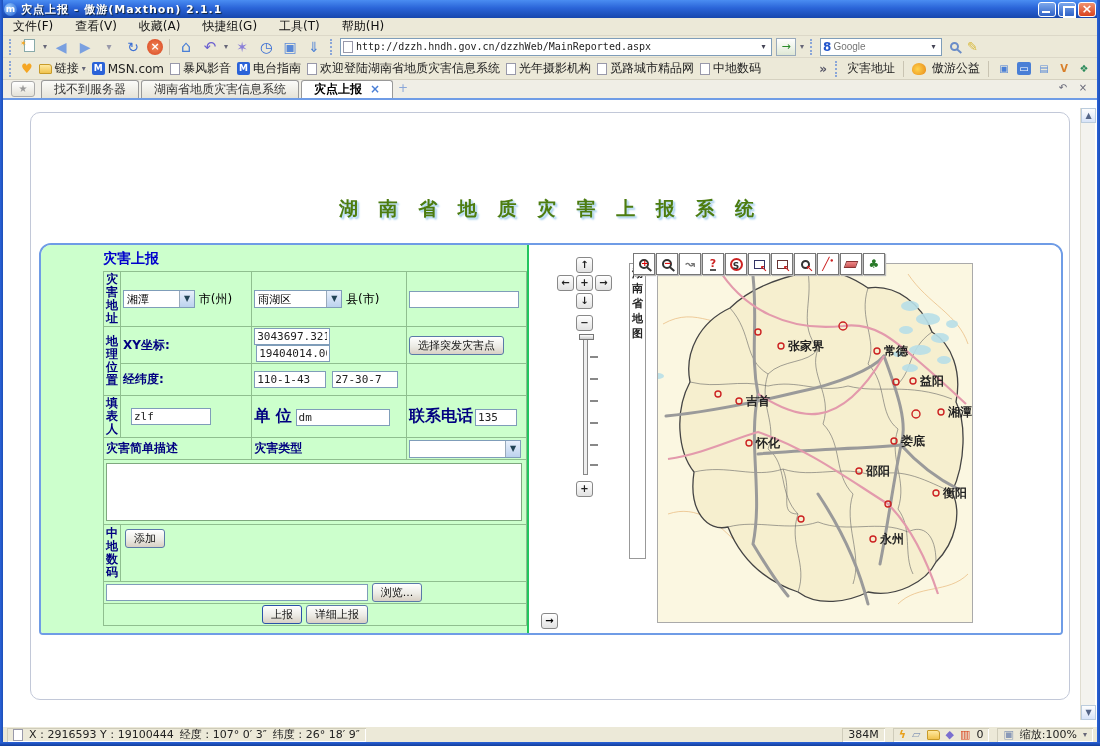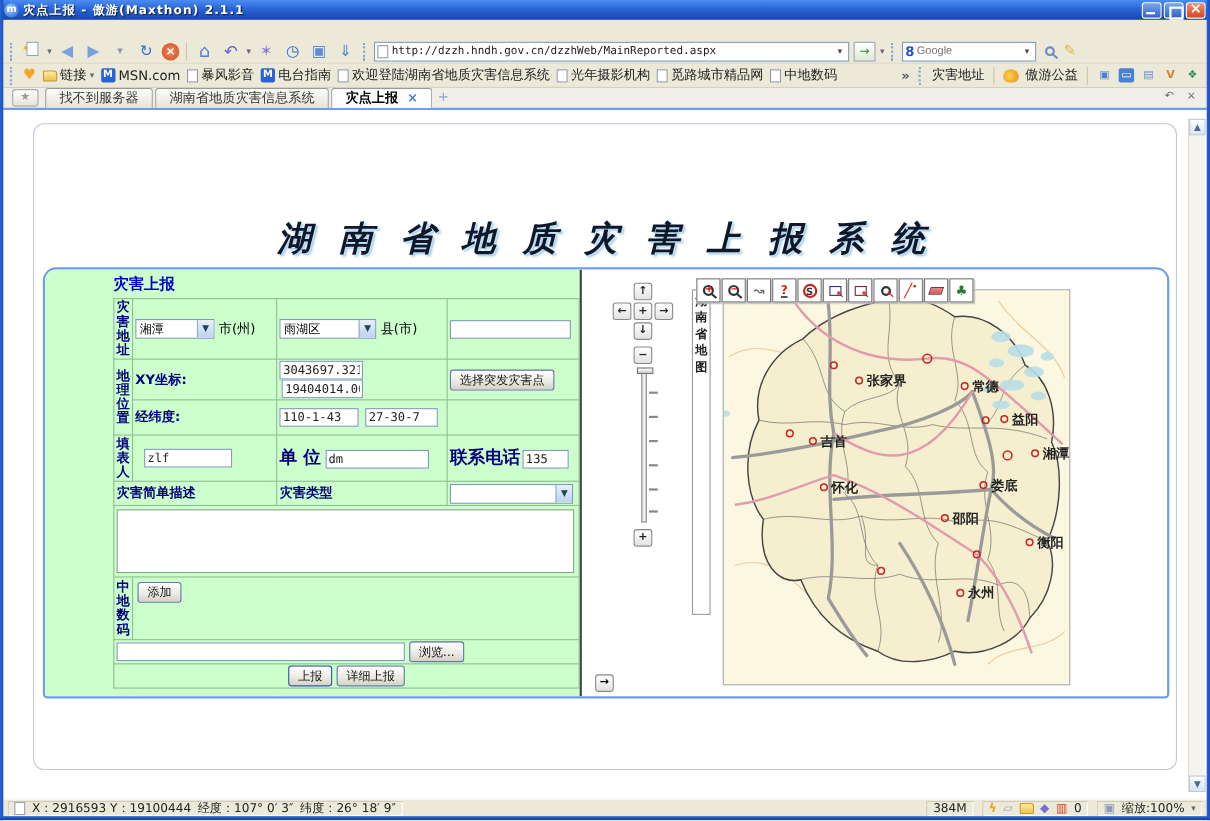--- a/index.html
+++ b/index.html
@@ -72,26 +72,26 @@
     background:linear-gradient(#fbfbf9,#e6e3d8); font-size:12px; line-height:17px; color:#333; margin-right:2px; white-space:nowrap; }
   .tab.active { background:#fff; font-weight:bold; color:#000; display:flex; gap:8px; align-items:center; }
   .tab .x { color:#4a7fd6; font-weight:bold; }
   .newtab { width:16px; height:16px; color:#8aa6d8; font-size:12px; text-align:center; line-height:15px; margin-bottom:1px; }
   .tab-right { margin-left:auto; display:flex; gap:4px; padding:0 6px 2px 0; }
   .trbtn { width:16px; height:15px; font-size:10px; color:#667; text-align:center; line-height:14px; }
 
   
   .content { position:absolute; left:3px; top:100px; width:1094px; height:626px; background:#fff; }
   .page-outer { position:absolute; left:27px; top:12px; width:1040px; height:588px; border:1px solid #c2c8d8; border-radius:10px; background:#fff; }
-  .banner { position:absolute; left:0; top:83px; width:100%; text-align:center; font-size:31px; font-weight:bold;
-    color:#0f172a; letter-spacing:7px; text-shadow:1px 1px 0 #bfe2f5, 2px 2px 2px #9fc8e8;font-style:italic; }
+  .banner { position:absolute; left:0; top:83px; width:100%; text-align:center; font-size:19px; font-weight:bold;
+    color:#4d7c0f; letter-spacing:7px; text-shadow:1px 1px 0 #bfe2f5, 2px 2px 2px #9fc8e8; }
 
   .main-panel { position:absolute; left:8px; top:130px; width:1024px; height:392px;
     border:2px solid #6f9ce6; border-radius:12px 12px 4px 4px; display:flex; overflow:hidden; background:#fff; }
-  .form-panel { width:488px; height:100%; background:#ccffcc; border-right:2px solid #404040; position:relative;padding-left:36px; }
+  .form-panel { width:488px; height:100%; background:#ccffcc; border-right:2px solid #22c55e; position:relative;padding-left:36px; }
   .form-header { position:absolute; left:62px; top:5px; font-size:14px; font-weight:bold; color:#0000cc; }
 
   table.ftable { position:absolute; left:62px; top:26px; border-collapse:collapse; table-layout:fixed; }
   table.ftable td { border:1px solid #8fbf8f; padding:1px 2px; font-size:12px; vertical-align:middle; }
   .vlabel { width:15px; color:#000080; font-weight:bold; font-size:12px; line-height:13px; text-align:center; word-break:break-all; padding:0 1px; }
   .flabel { color:#000080; font-weight:bold; font-size:16px; }
   .xpinput { height:17px; border:1px solid #7f9db9; font-size:11px; padding:0 2px; font-family:"DejaVu Sans Mono",monospace; color:#222; background:#fff; }
   .xpsel { display:inline-flex; align-items:center; height:18px; border:1px solid #7f9db9; background:#fff; font-size:11px; vertical-align:middle; }
   .xpsel .val { flex:1; padding:0 3px; overflow:hidden; white-space:nowrap; }
   .xpsel .ar { width:15px; height:100%; background:linear-gradient(#e8f0fb,#bcd2ee); border-left:1px solid #9ab; color:#245; font-size:8px; text-align:center; line-height:16px; }
@@ -152,20 +152,28 @@
   <div class="titlebar">
     <span class="app-icon">m</span>
     <span class="title-text">灾点上报 - 傲游(Maxthon) 2.1.1</span>
     <div class="win-controls">
       <div class="wbtn min"></div>
       <div class="wbtn max"></div>
       <div class="wbtn close"></div>
     </div>
   </div>
 
+  <div class="menubar">
+    <span class="menu-item">文件(F)</span>
+    <span class="menu-item">查看(V)</span>
+    <span class="menu-item">收藏(A)</span>
+    <span class="menu-item">快捷组(G)</span>
+    <span class="menu-item">工具(T)</span>
+    <span class="menu-item">帮助(H)</span>
+  </div>
 
   <div class="toolbar">
     <span class="grip"></span>
     <span class="tb-ic page-new"><span class="pg"></span><span class="star">✶</span></span>
     <span class="cdn">▾</span>
     <span class="tb-ic">◀</span>
     <span class="tb-ic">▶</span>
     <span class="tb-ic" style="font-size:10px;color:#99a;">▾</span>
     <span class="tb-ic" style="color:#3b6fd4;">↻</span>
     <span class="tb-ic" style="color:#fff;background:radial-gradient(#f08a5a,#d9431e);border-radius:50%;width:16px;height:16px;line-height:15px;font-size:11px;font-weight:bold;">×</span>

